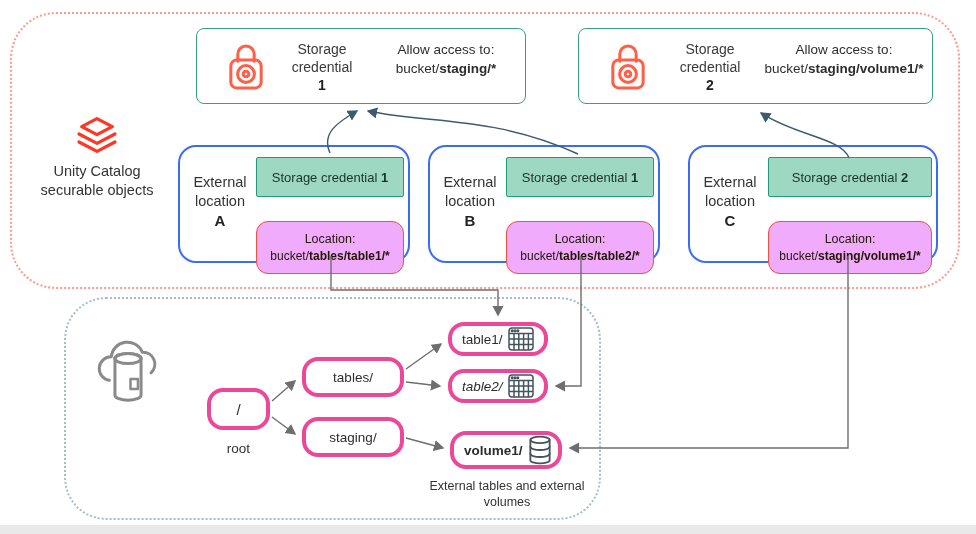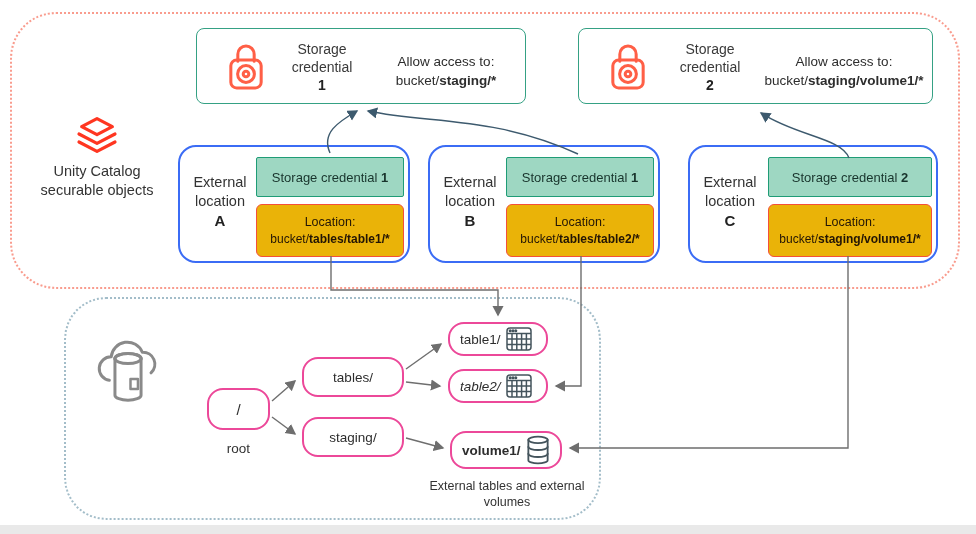--- a/index.html
+++ b/index.html
@@ -16,21 +16,21 @@
   
   .cred-box { position:absolute; top:28px; height:76px; background:#fff;
     border:1.5px solid #35a184; border-radius:8px; }
   .cred-1 { left:196px; width:330px; }
   .cred-2 { left:578px; width:355px; }
   .lock { position:absolute; left:28px; top:13px; width:42px; height:50px; }
   .cred-title { position:absolute; top:11px; width:94px; text-align:center;
     font-size:14px; line-height:18px; color:#3a3a3a; }
   .cred-1 .cred-title { left:78px; } .cred-2 .cred-title { left:84px; }
   .cred-num { font-weight:bold; color:#222; }
-  .cred-access { position:absolute; top:23px; text-align:center; font-size:13.5px; line-height:19px; color:#2d2d2d; }
+  .cred-access { position:absolute; top:11px; text-align:center; font-size:13.5px; line-height:19px; color:#2d2d2d; }
   .cred-1 .cred-access { left:178px; width:142px; }
   .cred-2 .cred-access { left:180px; width:170px; }
   .b { font-weight:bold; }
 
   
   .uc-logo { position:absolute; left:73px; top:116px; width:48px; height:40px; }
   .uc-label { position:absolute; left:22px; top:162px; width:150px; text-align:center;
     font-size:14.5px; line-height:19px; color:#333; }
 
   
@@ -38,32 +38,32 @@
     border:2px solid #3b6cf5; border-radius:18px; }
   .loc-a { left:178px; width:232px; }
   .loc-b { left:428px; width:232px; }
   .loc-c { left:688px; width:250px; }
   .loc-label { position:absolute; left:4px; top:26px; width:72px; text-align:center;
     font-size:14.5px; line-height:19px; color:#333; }
   .loc-letter { font-weight:bold; font-size:15px; color:#222; }
   .pill-green { position:absolute; top:10px; height:40px; background:#9ed7c2;
     border:1.5px solid #1f9c76; border-radius:2px; display:flex; align-items:center;
     justify-content:center; font-size:13px; color:#18342c; }
-  .pill-orange { position:absolute; top:57px; height:53px; background:#eab308;
-    border:1.5px solid #f4503a; border-radius:6px; display:flex; flex-direction:column;
+  .pill-orange { position:absolute; top:74px; height:53px; background:#f0abfc;
+    border:1.5px solid #f4503a; border-radius:12px; display:flex; flex-direction:column;
     align-items:center; justify-content:center; font-size:12.5px; line-height:17px; color:#231505; }
   .loc-a .pill-green,.loc-a .pill-orange,.loc-b .pill-green,.loc-b .pill-orange { left:76px; width:148px; }
   .loc-c .pill-green,.loc-c .pill-orange { left:78px; width:164px; }
   .pill-path { font-size:12px; }
 
   
   .cloud-icon { position:absolute; left:93px; top:338px; width:70px; height:92px; }
   .cloud-label { position:absolute; left:62px; top:437px; width:132px; text-align:center;
     font-size:13.5px; line-height:18px; color:#333; }
-  .node { position:absolute; background:#fff; border:2px solid #ec4899; border-radius:16px;
+  .node { position:absolute; background:#fff; border:4px solid #ec4899; border-radius:16px;
     display:flex; align-items:center; justify-content:center; font-size:13.5px; color:#2d2d2d; }
   .node-root    { left:207px; top:388px; width:63px;  height:42px; font-size:15px; }
   .root-caption { position:absolute; left:207px; top:441px; width:63px; text-align:center;
     font-size:13.5px; color:#333; }
   .node-tables  { left:302px; top:357px; width:102px; height:40px; }
   .node-staging { left:302px; top:417px; width:102px; height:40px; }
   .node-obj { justify-content:flex-start; gap:5px; padding-left:10px; }
   .node-table1  { left:448px; top:322px; width:100px; height:34px; }
   .node-table2  { left:448px; top:369px; width:100px; height:34px;font-style:italic; }
   .node-volume1 { left:450px; top:431px; width:112px; height:38px;font-weight:bold; }

